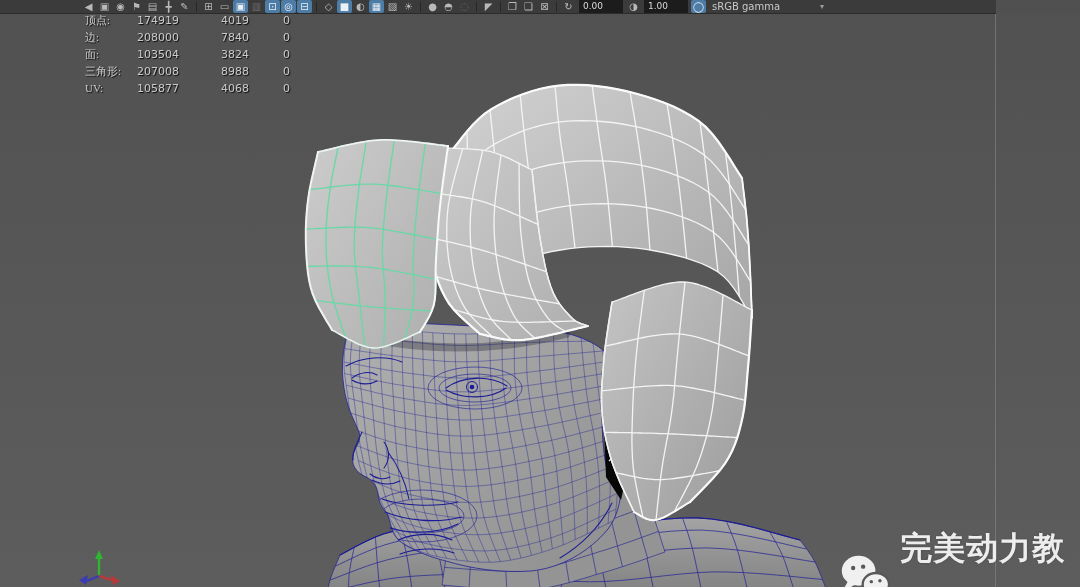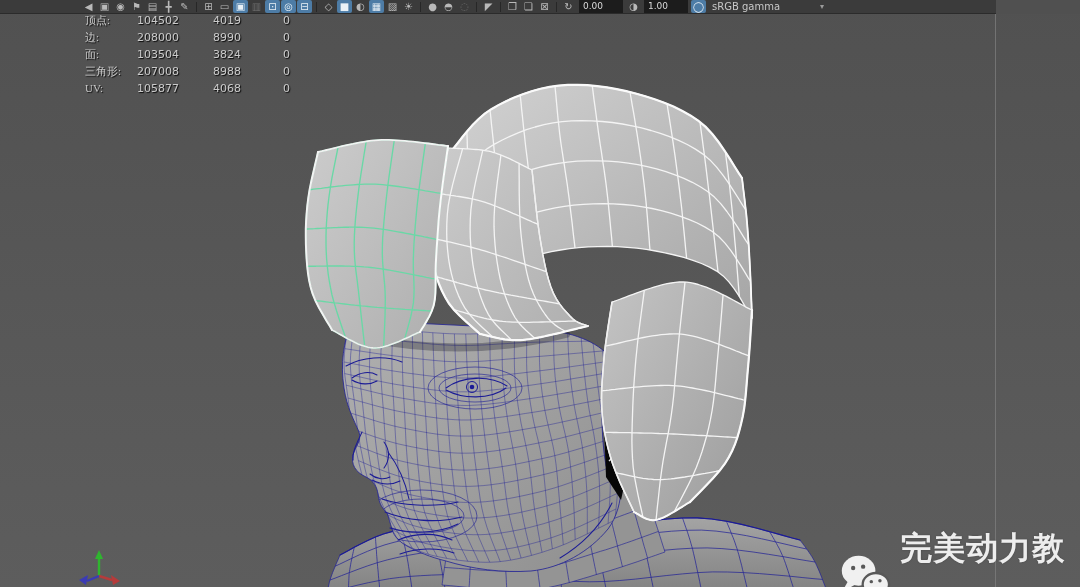--- a/index.html
+++ b/index.html
@@ -24,21 +24,21 @@
   .tb-caret{color:#9b9b9b;font-size:8px;}
   .top-right-strip{position:absolute;left:996px;top:0;width:84px;height:14px;background:#505050;}
   .panel-divider{position:absolute;left:995px;top:0;width:1px;height:587px;background:#828282;opacity:.7;}
 
   
   .hud{position:absolute;left:85px;top:12px;font-size:11px;color:#cbcbcb;
     text-shadow:1px 1px 1px rgba(0,0,0,.9);}
   .hud-row{position:relative;height:17px;line-height:17px;white-space:nowrap;width:300px;}
   .hud-label{position:absolute;left:0;font-family:Liberation Serif, serif;}
   .hud-c1{position:absolute;left:52px;}
-  .hud-c2{position:absolute;left:128px;}
+  .hud-c2{position:absolute;left:136px;}
   .hud-c3{position:absolute;left:198px;}
 
   
   .watermark{position:absolute;left:835px;top:518px;display:flex;align-items:center;
     gap:9px;color:#ededed;}
   .wm-text{font-size:32px;font-weight:700;letter-spacing:1px;line-height:60px;
     text-shadow:0 0 2px rgba(0,0,0,.25);}
 </style>
 </head>
 <body>
@@ -337,28 +337,28 @@
       <span class="tb-field">1.00</span>
       <span class="tb-icon active">◯</span>
       <span class="tb-drop">
         <span>sRGB gamma</span>
         <span class="tb-caret">▾</span>
       </span>
     </div>
   <div class="hud">
       <div class="hud-row">
         <span class="hud-label">顶点:</span>
-        <span class="hud-c1">104502</span>
+        <span class="hud-c1">174919</span>
         <span class="hud-c2">4019</span>
         <span class="hud-c3">0</span>
       </div>
       <div class="hud-row">
         <span class="hud-label">边:</span>
         <span class="hud-c1">208000</span>
-        <span class="hud-c2">8990</span>
+        <span class="hud-c2">7840</span>
         <span class="hud-c3">0</span>
       </div>
       <div class="hud-row">
         <span class="hud-label">面:</span>
         <span class="hud-c1">103504</span>
         <span class="hud-c2">3824</span>
         <span class="hud-c3">0</span>
       </div>
       <div class="hud-row">
         <span class="hud-label">三角形:</span>

